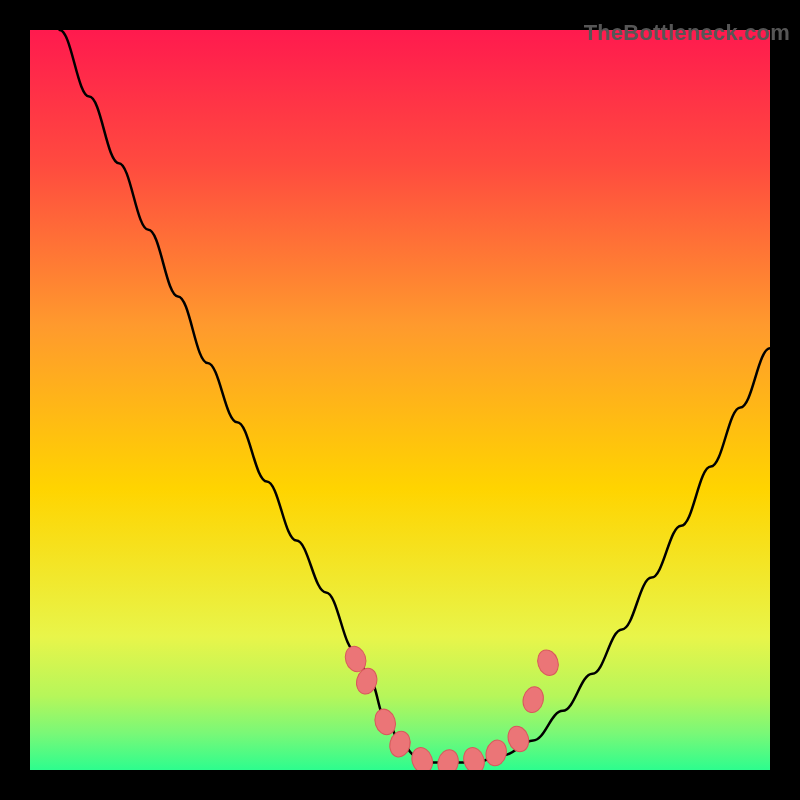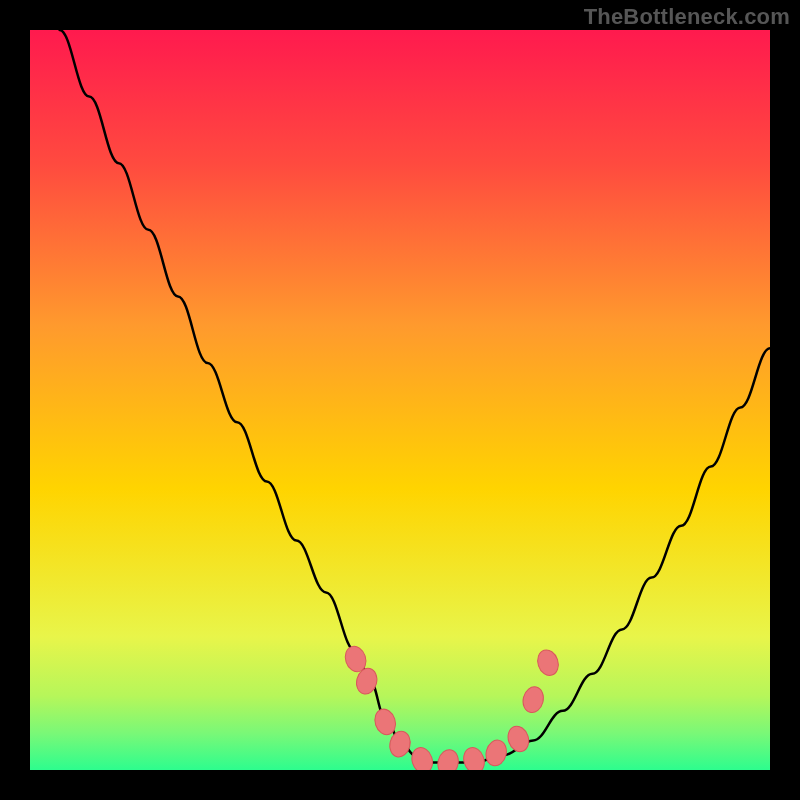--- a/index.html
+++ b/index.html
@@ -13,21 +13,21 @@
   }
   .frame {
     position: absolute;
     top: 0; left: 0;
     width: 800px;
     height: 800px;
     background: #000;
   }
   .watermark {
     position: absolute;
-    top: 4px;
+    top: 20px;
     right: 10px;
     color: #565656;
     font-size: 22px;
     font-weight: 600;
     letter-spacing: 0.2px;
     z-index: 10;
   }
   .plot {
     position: absolute;
     top: 30px;

